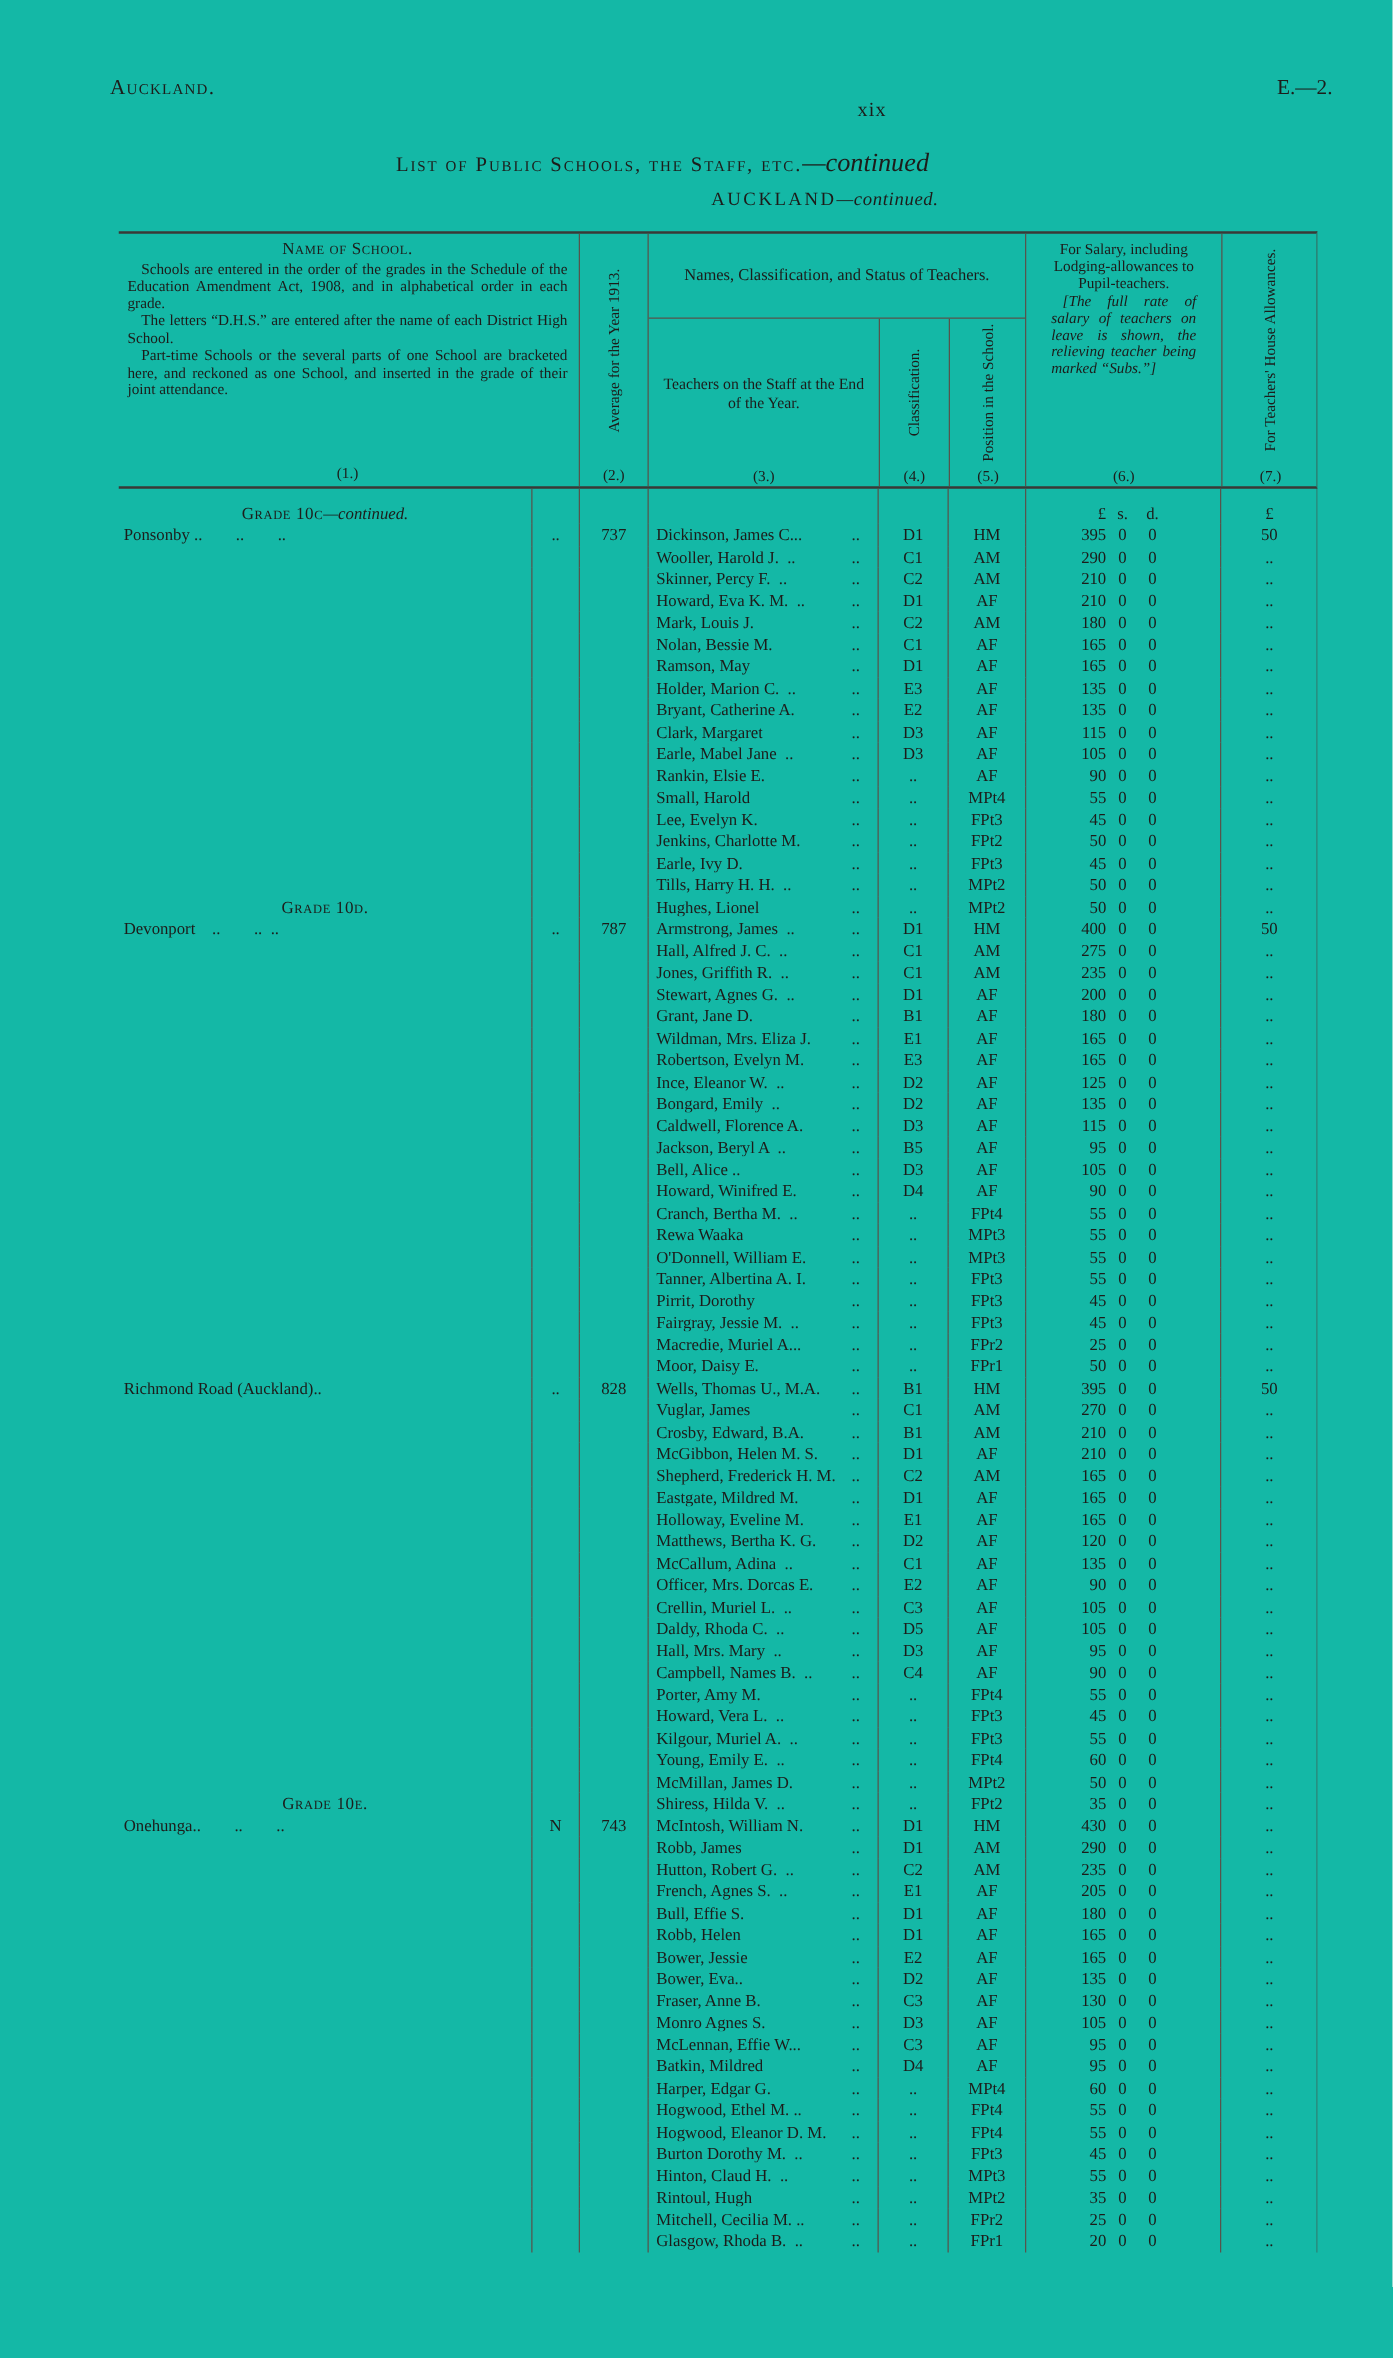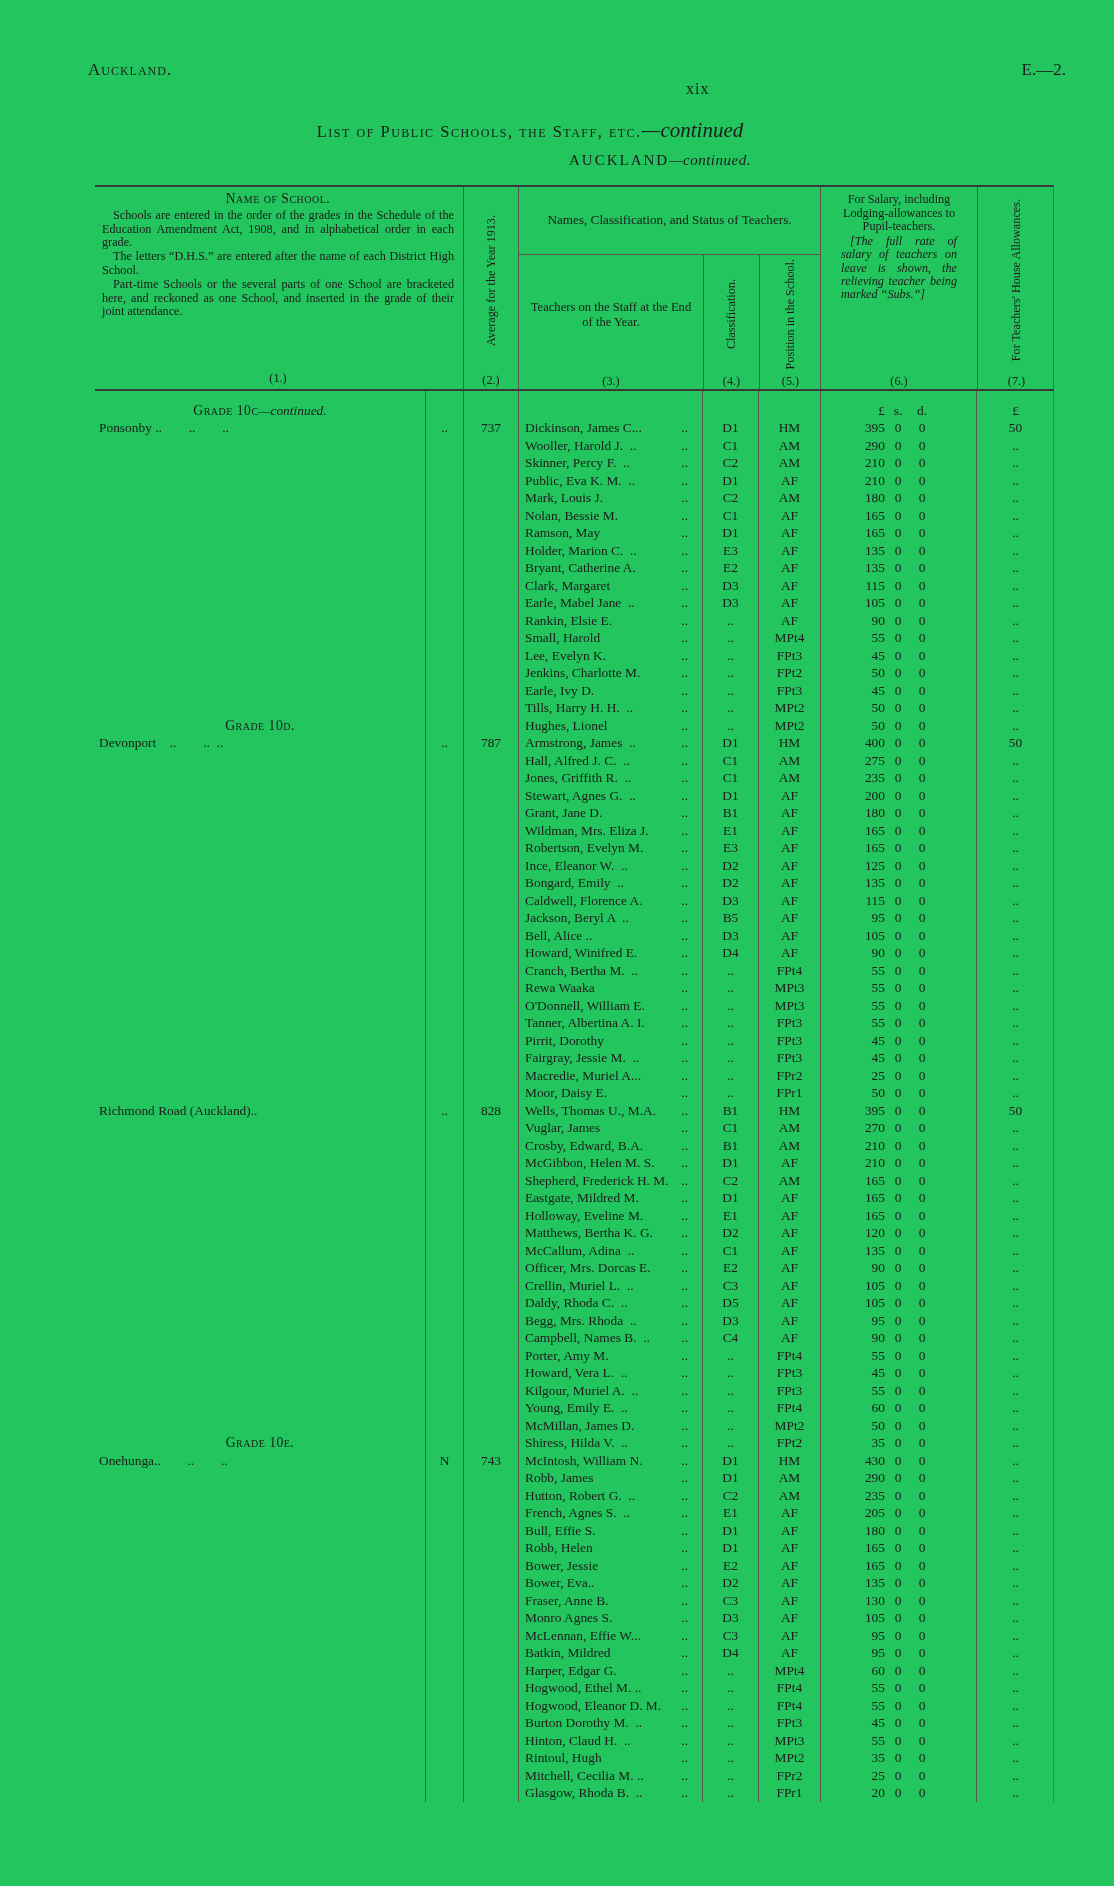--- a/index.html
+++ b/index.html
@@ -1,20 +1,20 @@
 <!DOCTYPE html>
 <html><head>
 <meta charset="utf-8">
 <style>
   html,body{margin:0;padding:0;background:#f4f3ee;}
   .page{
     position:relative;
     width:1114px;height:1886px;
     margin:0 auto;
-    background:#22c55e;
+    background:#14b8a6;
     color:#1d1c1a;
     font-family:"Liberation Serif","DejaVu Serif",serif;
     overflow:hidden;
   }
   
   .runhead{position:absolute;top:60px;left:0;width:100%;height:24px;}
   .rh-left{position:absolute;left:88px;top:0;font-variant:small-caps;font-size:17px;letter-spacing:1px;}
   .rh-center{position:absolute;left:686px;top:20px;font-size:16px;letter-spacing:1px;}
   .rh-right{position:absolute;right:48px;top:0;font-size:17px;}
   
@@ -188,21 +188,21 @@
           <div class="td cname bl"><span class="tn">Skinner, Percy F.  ..</span><span class="lead">..</span></div>
           <div class="td cc bl">C2</div>
           <div class="td cc bl">AM</div>
           <div class="td csal bl"><span class="lb">210</span><span class="sh">0</span><span class="pe">0</span></div>
           <div class="td cc bl">..</div>
         </div>
         <div class="tr">
           <div class="td c1"></div>
           <div class="td cc bl"></div>
           <div class="td cc bl"></div>
-          <div class="td cname bl"><span class="tn">Public, Eva K. M.  ..</span><span class="lead">..</span></div>
+          <div class="td cname bl"><span class="tn">Howard, Eva K. M.  ..</span><span class="lead">..</span></div>
           <div class="td cc bl">D1</div>
           <div class="td cc bl">AF</div>
           <div class="td csal bl"><span class="lb">210</span><span class="sh">0</span><span class="pe">0</span></div>
           <div class="td cc bl">..</div>
         </div>
         <div class="tr">
           <div class="td c1"></div>
           <div class="td cc bl"></div>
           <div class="td cc bl"></div>
           <div class="td cname bl"><span class="tn">Mark, Louis J.</span><span class="lead">..</span></div>
@@ -668,21 +668,21 @@
           <div class="td cname bl"><span class="tn">Daldy, Rhoda C.  ..</span><span class="lead">..</span></div>
           <div class="td cc bl">D5</div>
           <div class="td cc bl">AF</div>
           <div class="td csal bl"><span class="lb">105</span><span class="sh">0</span><span class="pe">0</span></div>
           <div class="td cc bl">..</div>
         </div>
         <div class="tr">
           <div class="td c1"></div>
           <div class="td cc bl"></div>
           <div class="td cc bl"></div>
-          <div class="td cname bl"><span class="tn">Begg, Mrs. Rhoda  ..</span><span class="lead">..</span></div>
+          <div class="td cname bl"><span class="tn">Hall, Mrs. Mary  ..</span><span class="lead">..</span></div>
           <div class="td cc bl">D3</div>
           <div class="td cc bl">AF</div>
           <div class="td csal bl"><span class="lb">95</span><span class="sh">0</span><span class="pe">0</span></div>
           <div class="td cc bl">..</div>
         </div>
         <div class="tr">
           <div class="td c1"></div>
           <div class="td cc bl"></div>
           <div class="td cc bl"></div>
           <div class="td cname bl"><span class="tn">Campbell, Names B.  ..</span><span class="lead">..</span></div>

